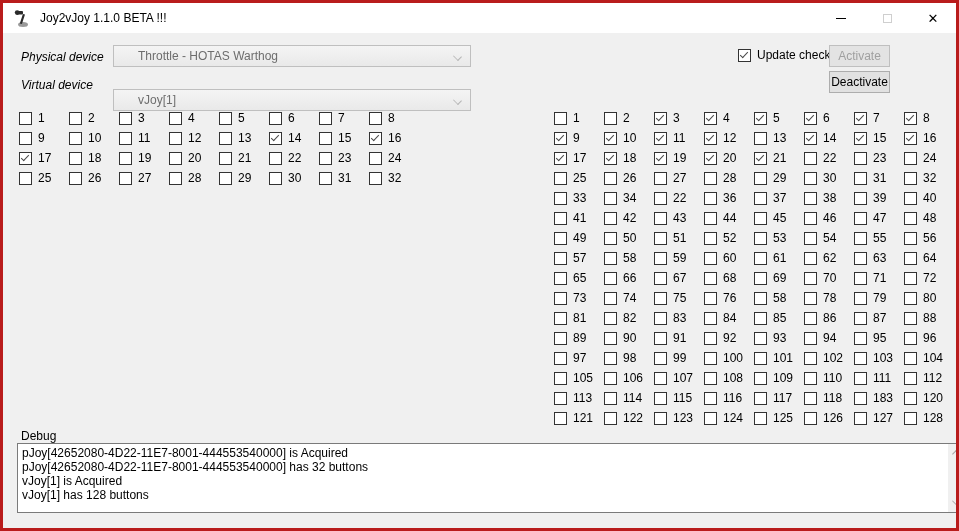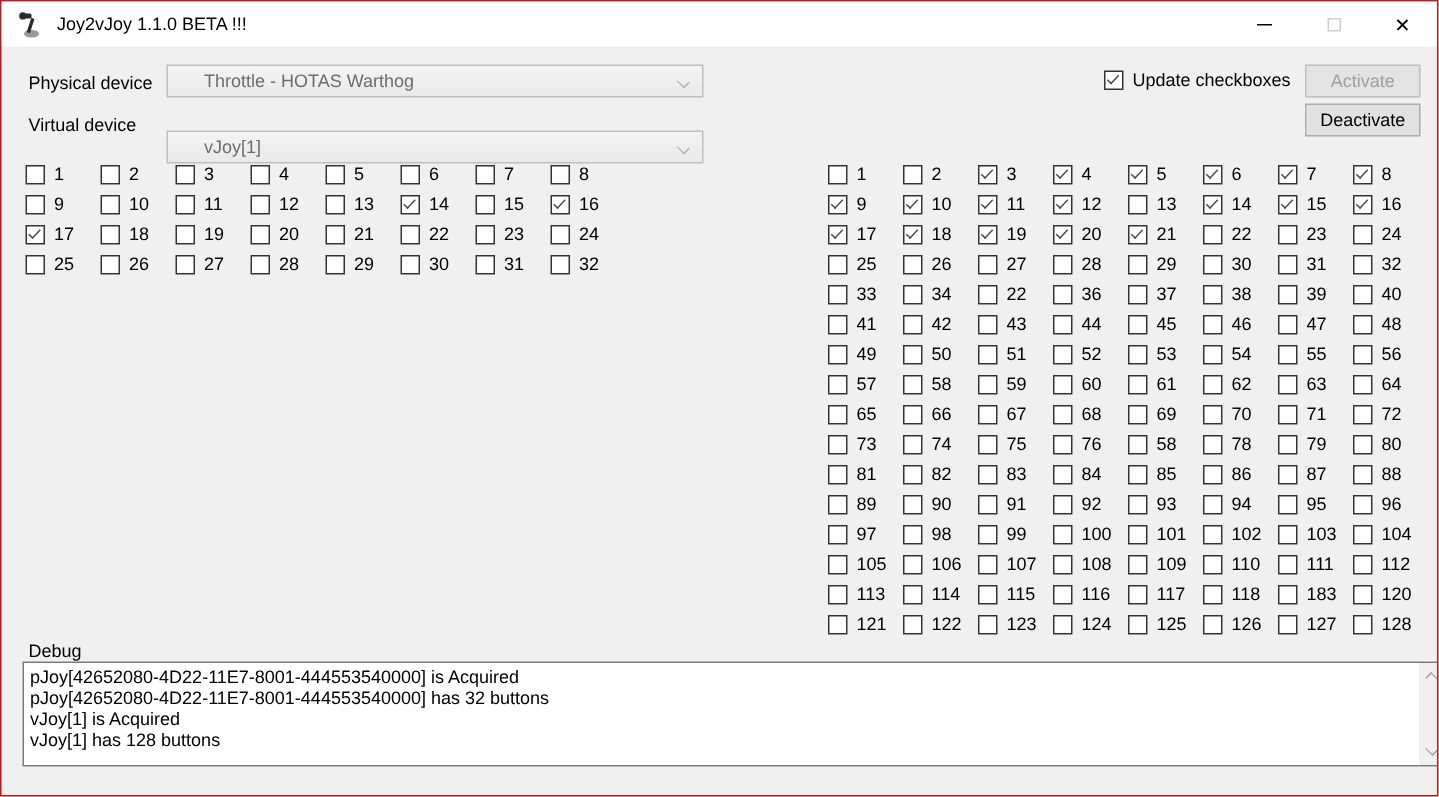--- a/index.html
+++ b/index.html
@@ -1,51 +1,51 @@
 <!DOCTYPE html>
 <html><head>
 <meta charset="utf-8">
 <style>
   * { box-sizing: border-box; }
   html,body { margin:0; padding:0; }
   body { font-family:"Liberation Sans", sans-serif; font-size:12px; color:#000; }
 
   .window {
     position:relative; width:959px; height:531px;
-    background:#f0f0f0; border:1px solid #b91c1c; overflow:hidden;
+    background:#f0f0f0; border:3px solid #b91c1c; overflow:hidden;
   }
 
   
   .titlebar { position:absolute; left:0; top:0; right:0; height:30px; background:#ffffff; display:flex; align-items:center; }
   .app-icon { margin-left:9px; width:20px; height:20px; flex:none; }
   .title-text { margin-left:8px; font-size:12px; color:#000; }
   .win-controls { position:absolute; right:0; top:0; height:30px; display:flex; }
   .win-btn { width:46px; height:30px; display:flex; align-items:center; justify-content:center; }
   .glyph-min { width:10px; height:1px; background:#000; }
   .glyph-max { width:9px; height:9px; border:1px solid #cfcfcf; background:#fff; }
   .glyph-close { font-size:13px; color:#000; line-height:1; }
 
   
-  .field-label { position:absolute; color:#000; }
+  .field-label { position:absolute; color:#000;font-style:italic; }
   .combo {
     position:absolute; left:110px; width:358px; height:22px;
     background:linear-gradient(#f4f4f4,#e9e9e9);
     border:1px solid #bfbfbf; color:#6d6d6d;
     display:flex; align-items:center; padding:0 24px;
   }
   .combo .chev {
     position:absolute; right:9px; top:7px; width:7px; height:7px;
     border-right:1.5px solid #b5b5b5; border-bottom:1.5px solid #b5b5b5;
     transform:rotate(45deg) scaleY(0.8);
   }
 
   
   .update-row { position:absolute; left:735px; top:45px; display:flex; align-items:center; gap:6px; }
   .btn {
-    position:absolute; left:869px; width:77px; height:22px;
+    position:absolute; left:826px; width:61px; height:22px;
     background:#e1e1e1; border:1px solid #adadad;
     display:flex; align-items:center; justify-content:center; font-size:12px; color:#000;
   }
   .btn.disabled { color:#a0a0a0; border-color:#bfbfbf; background:#e3e3e3; }
 
   
   .cb { position:relative; width:13px; height:13px; background:#fff; border:1px solid #333; flex:none; }
   .cb.checked::after {
     content:""; position:absolute; left:1px; top:2px; width:7px; height:3px;
     border-left:1.6px solid #4a4a4a; border-bottom:1.6px solid #4a4a4a;

